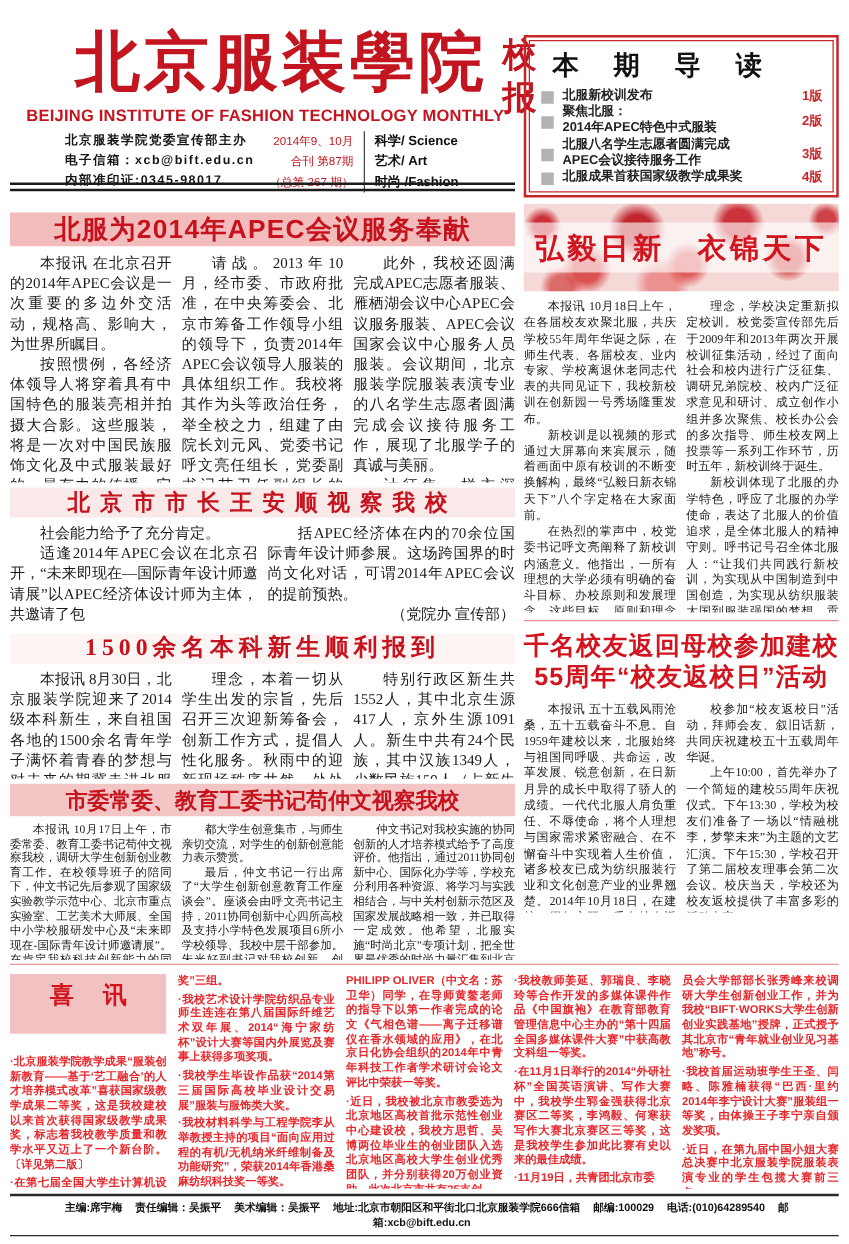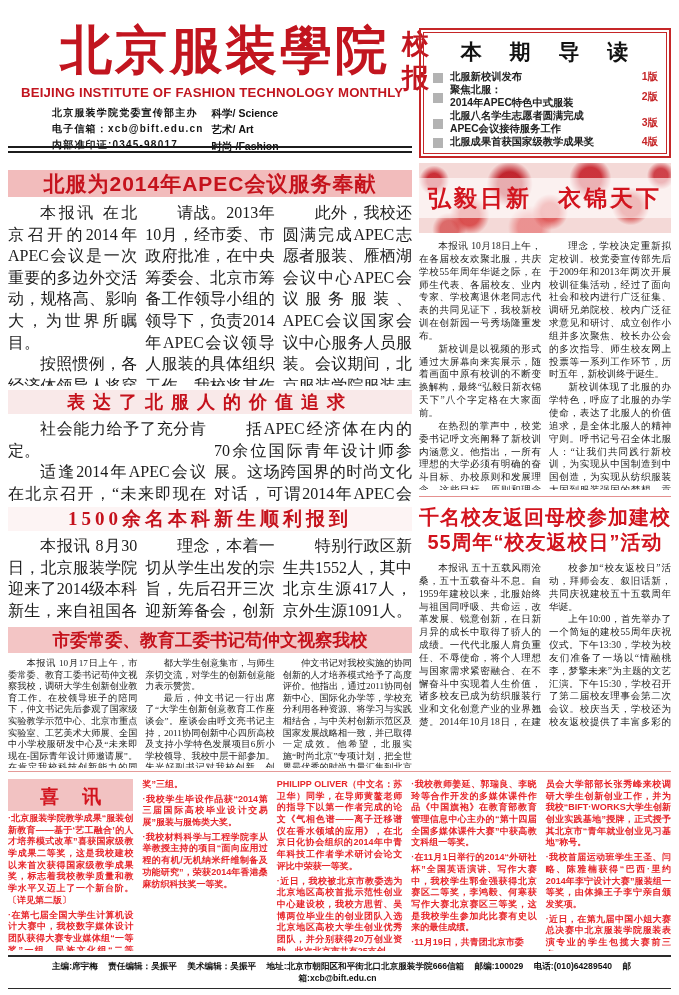--- a/index.html
+++ b/index.html
@@ -16,32 +16,32 @@
   .m-info-left{font-size:10px;font-weight:bold;color:#151515;line-height:1.6;letter-spacing:1.2px;}
   .m-info-mid{margin-left:12px;font-size:9.3px;color:#c2151f;line-height:1.75;text-align:right;
               padding-right:8px;border-right:1px solid #444;}
   .m-info-right{padding-left:8px;font-size:10.5px;color:#111;line-height:1.55;font-weight:bold;}
   .m-rule{position:absolute;left:0;top:130px;width:404px;height:3px;
           border-top:2px solid #1c1c1c;border-bottom:2px solid #1c1c1c;}
   
   #guide{position:absolute;left:419px;top:28px;width:252px;height:130px;border:2px solid #c62628;padding:2px;box-sizing:border-box;}
   #guide-inner{border:1px solid #c62628;height:100%;box-sizing:border-box;padding:4px 8px 4px 7px;
                display:flex;flex-direction:column;}
-  .guide-title{text-align:center;font-weight:bold;font-size:21px;letter-spacing:11px;padding-left:11px;
+  .guide-title{text-align:left;font-weight:bold;font-size:21px;letter-spacing:11px;padding-left:11px;
                color:#111;margin:1px 0 4px;}
   .guide-rows{flex:1;display:flex;flex-direction:column;justify-content:space-between;}
   .guide-row{display:flex;align-items:center;}
   .guide-bullet{width:10px;height:10px;background:#b3b3b3;margin:2px 7px 0 2px;flex:none;}
   .guide-label{flex:1;font-size:10.3px;font-weight:bold;color:#222;line-height:1.25;white-space:pre-line;}
   .guide-page{font-size:10.5px;font-weight:bold;color:#c62628;margin-left:4px;align-self:center;}
   
   #left{position:absolute;left:8px;top:170px;width:404px;}
   #right{position:absolute;left:419px;top:163px;width:252px;}
   .a-body{display:flex;gap:8px;overflow:hidden;text-align:justify;color:#1b1b1b;
-          font-family:"Liberation Serif","DejaVu Serif",serif;font-size:16px;line-height:1.35;}
+          font-family:"Liberation Serif","DejaVu Serif",serif;font-size:12px;line-height:1.35;}
   .col{flex:1;min-width:0;}
   .col p{margin:0;text-indent:2em;}
   .col p.sign{text-align:right;text-indent:0;}
   .banner{text-align:center;color:#c5121c;font-weight:bold;}
   #a1-head{height:27px;line-height:27px;background:#f2bcbc;font-size:21px;letter-spacing:1px;margin-bottom:5px;}
   #a1-body{height:184px;margin-bottom:4px;}
   #a2-head{height:24px;line-height:24px;background:#f9e9e9;font-family:"Liberation Serif",serif;
            font-size:18px;letter-spacing:8px;margin:2px 0 4px;}
   #a2-body{height:86px;margin-bottom:3px;}
   #a3-head{height:24px;line-height:24px;background:#fdf4f4;font-family:"Liberation Serif",serif;
@@ -68,41 +68,46 @@
   #a5-body{height:250px;font-size:9.6px;line-height:1.34;margin-bottom:6px;}
   .red-hr{border:none;border-top:1px solid #e5908f;margin:4px 0 8px;}
   #a6-head{text-align:center;color:#d2141e;font-weight:bold;font-size:20px;line-height:1.25;
            white-space:pre-line;letter-spacing:1px;margin-bottom:7px;}
   #a6-body{height:168px;font-size:9.6px;line-height:1.34;}
   
   #sep{position:absolute;left:8px;top:771px;width:663px;border-top:1px solid #e59a98;}
   #happy{position:absolute;left:8px;top:779px;width:663px;height:172px;display:flex;gap:9px;overflow:hidden;}
   .hcol{flex:1;min-width:0;color:#e8282d;font-weight:bold;font-size:9px;line-height:1.3;text-align:justify;}
   .hcol p{margin:0 0 3px;text-indent:0;}
-  .htitle{height:32px;line-height:36px;background:#f2c2c2;text-align:center;font-size:19px;
-          letter-spacing:9px;padding-left:9px;margin-bottom:2px;color:#d2141e;box-sizing:border-box;}
+  .htitle{height:48px;line-height:36px;background:#f2c2c2;text-align:center;font-size:19px;
+          letter-spacing:9px;padding-left:9px;margin-bottom:17px;color:#d2141e;box-sizing:border-box;}
   
   #footer{position:absolute;left:8px;top:955px;width:663px;border-top:2px solid #2a2a2a;
           border-bottom:1px solid #2a2a2a;padding:4px 0 3px;text-align:center;
           font-size:8.6px;font-weight:bold;color:#111;}
   #footer span{margin:0 4px;}
 </style>
 </head>
 <body>
 
 <div id="masthead">
   <div class="m-title">北京服装學院</div>
   <div class="m-side">校报</div>
   <div class="m-en">BEIJING INSTITUTE OF FASHION TECHNOLOGY MONTHLY</div>
   <div class="m-info">
     <div class="m-info-left">
       <div>北京服装学院党委宣传部主办</div>
       <div>电子信箱：xcb@bift.edu.cn</div>
       <div>内部准印证:0345-98017</div>
     </div>
+    <div class="m-info-mid">
+      <div>2014年9、10月</div>
+      <div>合刊 第87期</div>
+      <div>（总第 267 期）</div>
+    </div>
     <div class="m-info-right">
       <div>科学/ Science</div>
       <div>艺术/ Art</div>
       <div>时尚 /Fashion</div>
     </div>
   </div>
   <div class="m-rule"></div>
 </div>
 
 <div id="guide">
@@ -145,21 +150,21 @@
       </div>
     <div class="col">
         <p>请战。2013年10月，经市委、市政府批准，在中央筹委会、北京市筹备工作领导小组的领导下，负责2014年APEC会议领导人服装的具体组织工作。我校将其作为头等政治任务，举全校之力，组建了由院长刘元风、党委书记呼文亮任组长，党委副书记艾卫任副组长的2014年APEC会议领导人服装工作组（以下简称“APEC服装工作组”），由创新园负责组织实施。历时13个月，APEC服装工作组团结协作、倾情投入、加班加点、夜以继日，顺利完成了设</p>
       </div>
     <div class="col">
         <p>此外，我校还圆满完成APEC志愿者服装、雁栖湖会议中心APEC会议服务服装、APEC会议国家会议中心服务人员服装。会议期间，北京服装学院服装表演专业的八名学生志愿者圆满完成会议接待服务工作，展现了北服学子的真诚与美丽。</p>
         <p>计征集、样衣深化、服装制作、服务保障等各阶段工作，向全世界人民展示了既充满中国传统元素又体现现代气息的“新中装”。</p>
       </div>
   </div>
 
-  <div id="a2-head" class="banner">表达了北服人的价值追求</div>
+  <div id="a2-head" class="banner">北京市市长王安顺视察我校</div>
   <div id="a2-body" class="a-body">
     <div class="col">
         <p>社会能力给予了充分肯定。</p>
         <p>适逢2014年APEC会议在北京召开，“未来即现在—国际青年设计师邀请展”以APEC经济体设计师为主体，共邀请了包</p>
       </div>
     <div class="col">
         <p>括APEC经济体在内的70余位国际青年设计师参展。这场跨国界的时尚文化对话，可谓2014年APEC会议的提前预热。</p>
         <p class="sign">（党院办 宣传部）</p>
       </div>
   </div>
@@ -225,20 +230,21 @@
 <div id="happy">
   <div class="hcol">
     <div class="htitle">喜 讯</div>
     <div>
         <p>·北京服装学院教学成果“服装创新教育——基于‘艺工融合’的人才培养模式改革”喜获国家级教学成果二等奖，这是我校建校以来首次获得国家级教学成果奖，标志着我校教学质量和教学水平又迈上了一个新台阶。〔详见第二版〕</p>
         <p>·在第七届全国大学生计算机设计大赛中，我校数字媒体设计团队获得大赛专业媒体组“一等奖”一组、民族文化组“二等奖”一组和专业媒体组“三等</p>
       </div>
   </div>
   <div class="hcol">
       <p>奖”三组。</p>
+      <p>·我校艺术设计学院纺织品专业师生连连在第八届国际纤维艺术双年展、2014“海宁家纺杯”设计大赛等国内外展览及赛事上获得多项奖项。</p>
       <p>·我校学生毕设作品获“2014第三届国际高校毕业设计交易展”服装与服饰类大奖。</p>
       <p>·我校材料科学与工程学院李从举教授主持的项目“面向应用过程的有机/无机纳米纤维制备及功能研究”，荣获2014年香港桑麻纺织科技奖一等奖。</p>
     </div>
   <div class="hcol">
       <p>PHILIPP OLIVER（中文名：苏卫华）同学，在导师黄鳌老师的指导下以第一作者完成的论文《气相色谱——离子迁移谱仪在香水领域的应用》，在北京日化协会组织的2014年中青年科技工作者学术研讨会论文评比中荣获一等奖。</p>
       <p>·近日，我校被北京市教委选为北京地区高校首批示范性创业中心建设校，我校方思哲、吴博两位毕业生的创业团队入选北京地区高校大学生创业优秀团队，并分别获得20万创业资助，此次北京市共有25支创。</p>
     </div>
   <div class="hcol">
       <p>·我校教师姜延、郭瑞良、李晓玲等合作开发的多媒体课件作品《中国旗袍》在教育部教育管理信息中心主办的“第十四届全国多媒体课件大赛”中获高教文科组一等奖。</p>
       <p>·在11月1日举行的2014“外研社杯”全国英语演讲、写作大赛中，我校学生郓金强获得北京赛区二等奖，李鸿毅、何寒获写作大赛北京赛区三等奖，这是我校学生参加此比赛有史以来的最佳成绩。</p>

